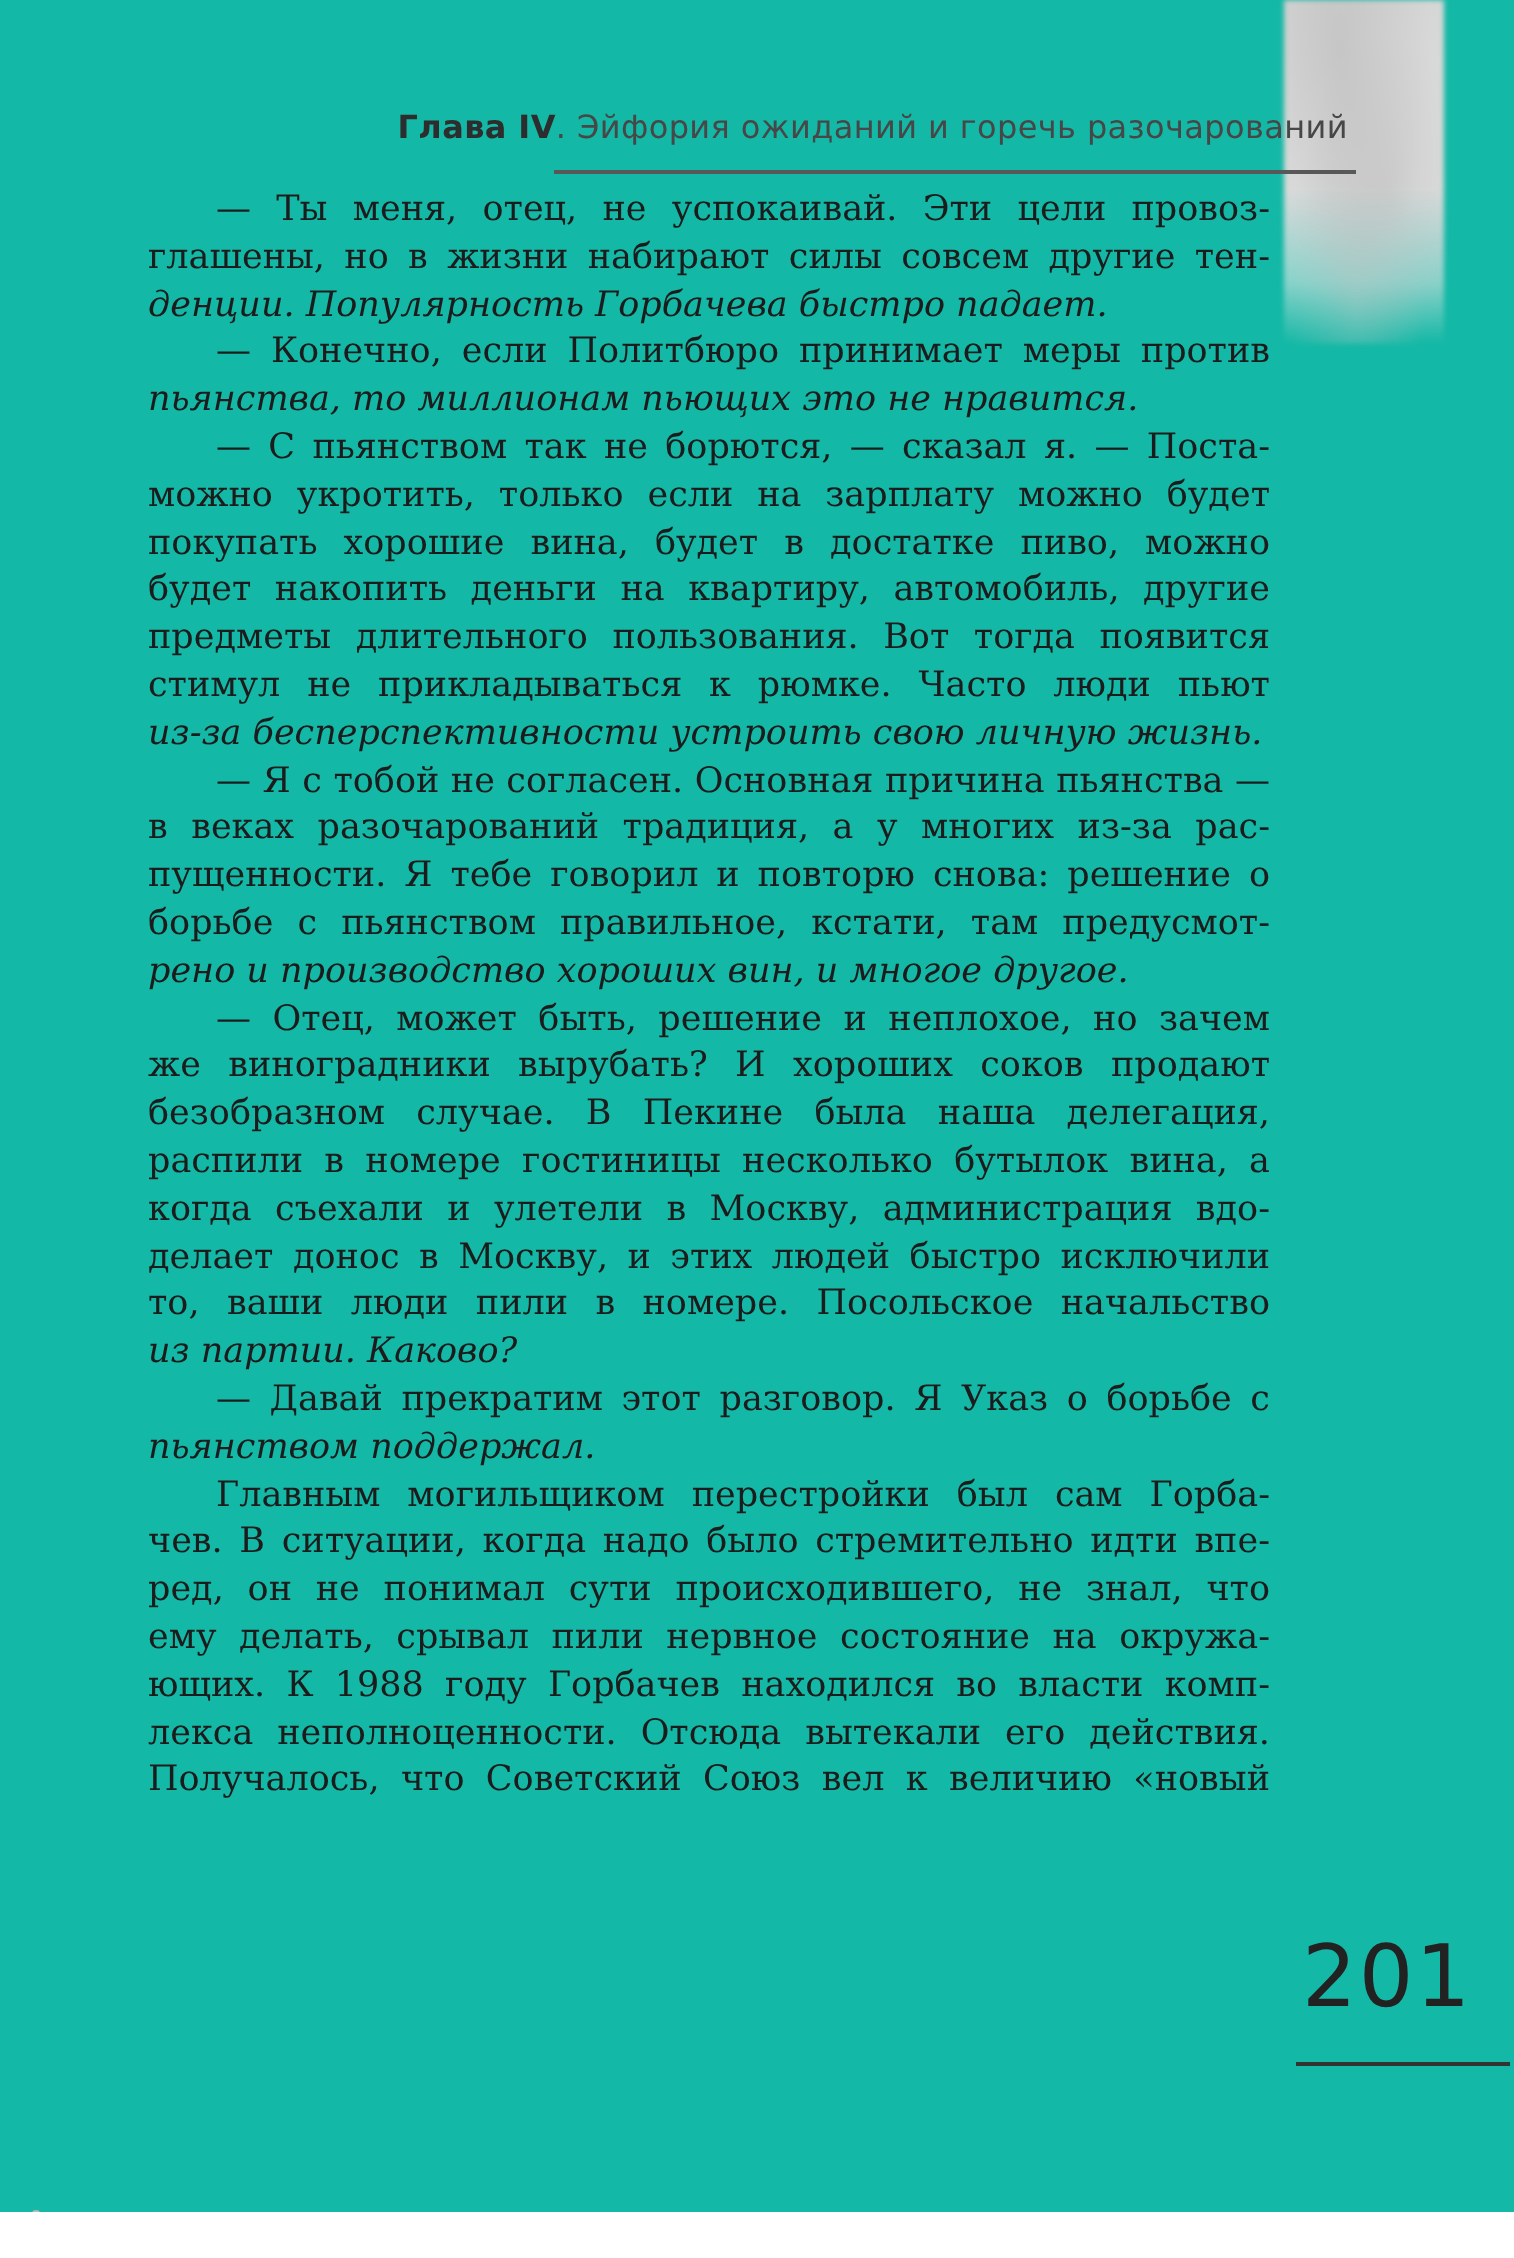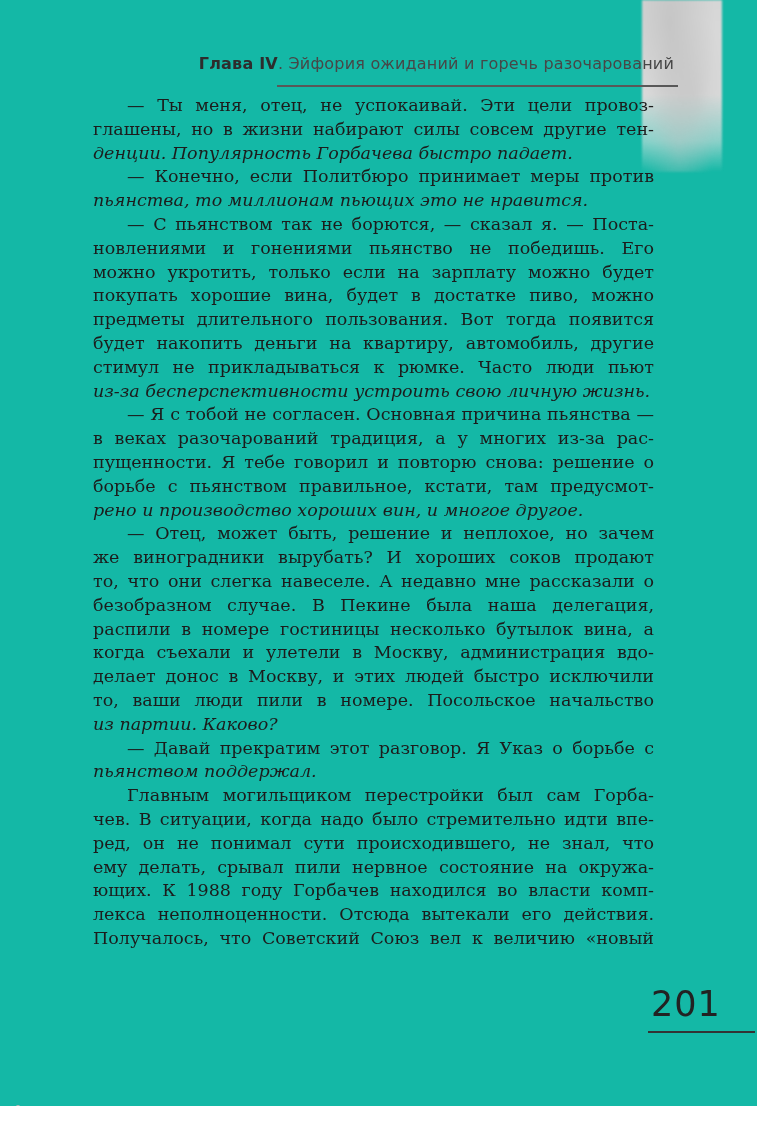--- a/index.html
+++ b/index.html
@@ -39,39 +39,39 @@
   }
   .header .chap { font-weight: bold; color: #2d2d2d; }
   .header-rule {
     position: absolute;
     left: 277px; top: 85px; width: 401px; height: 2px;
     background: #585858;
   }
   
   .body-text {
     position: absolute;
-    left: 93px; top: 94px; width: 561px;
+    left: 74px; top: 94px; width: 561px;
     font-size: 17.5px;
     line-height: 23.8px;
     color: #1c1c1c;
   }
   .line {
     text-align: justify;
     text-align-last: justify;
     height: 23.8px;
     overflow: visible;
   }
   .line.first { padding-left: 34px; }
   .line.end { text-align-last: left; font-style: italic; }
   
   .pagenum {
     position: absolute;
-    left: 651px; top: 984px;
+    left: 651px; top: 964px;
     font-family: "DejaVu Sans", "Liberation Sans", sans-serif;
-    font-size: 35px;
+    font-size: 43px;
     letter-spacing: 1px;
     color: #222222;
     text-align: right;
   }
   .pagenum-rule {
     position: absolute;
     left: 648px; top: 1031px; right: 2px; height: 2px;
     background: #333333;
   }
 </style>
@@ -85,35 +85,33 @@
   <div class="header"><span class="chap">Глава IV</span><span class="chap-title">. Эйфория ожиданий и горечь разочарований</span></div>
   <div class="header-rule"></div>
 
   <div class="body-text">
       <div class="line first">— Ты меня, отец, не успокаивай. Эти цели провоз-</div>
       <div class="line">глашены, но в жизни набирают силы совсем другие тен-</div>
       <div class="line end">денции. Популярность Горбачева быстро падает.</div>
       <div class="line first">— Конечно, если Политбюро принимает меры против</div>
       <div class="line end">пьянства, то миллионам пьющих это не нравится.</div>
       <div class="line first">— С пьянством так не борются, — сказал я. — Поста-</div>
-      <div class="line">новлениями и гонениями пьянство не победишь. Его</div>
       <div class="line">можно укротить, только если на зарплату можно будет</div>
       <div class="line">покупать хорошие вина, будет в достатке пиво, можно</div>
+      <div class="line">будет накопить деньги на квартиру, автомобиль, другие</div>
       <div class="line">предметы длительного пользования. Вот тогда появится</div>
-      <div class="line">будет накопить деньги на квартиру, автомобиль, другие</div>
       <div class="line">стимул не прикладываться к рюмке. Часто люди пьют</div>
       <div class="line end">из-за бесперспективности устроить свою личную жизнь.</div>
       <div class="line first">— Я с тобой не согласен. Основная причина пьянства —</div>
       <div class="line">в веках разочарований традиция, а у многих из-за рас-</div>
       <div class="line">пущенности. Я тебе говорил и повторю снова: решение о</div>
       <div class="line">борьбе с пьянством правильное, кстати, там предусмот-</div>
       <div class="line end">рено и производство хороших вин, и многое другое.</div>
       <div class="line first">— Отец, может быть, решение и неплохое, но зачем</div>
       <div class="line">же виноградники вырубать? И хороших соков продают</div>
-      <div class="line">то, что они слегка навеселе. А недавно мне рассказали о</div>
       <div class="line">безобразном случае. В Пекине была наша делегация,</div>
       <div class="line">распили в номере гостиницы несколько бутылок вина, а</div>
       <div class="line">когда съехали и улетели в Москву, администрация вдо-</div>
       <div class="line">делает донос в Москву, и этих людей быстро исключили</div>
       <div class="line">то, ваши люди пили в номере. Посольское начальство</div>
       <div class="line end">из партии. Каково?</div>
       <div class="line first">— Давай прекратим этот разговор. Я Указ о борьбе с</div>
       <div class="line end">пьянством поддержал.</div>
       <div class="line first">Главным могильщиком перестройки был сам Горба-</div>
       <div class="line">чев. В ситуации, когда надо было стремительно идти впе-</div>

